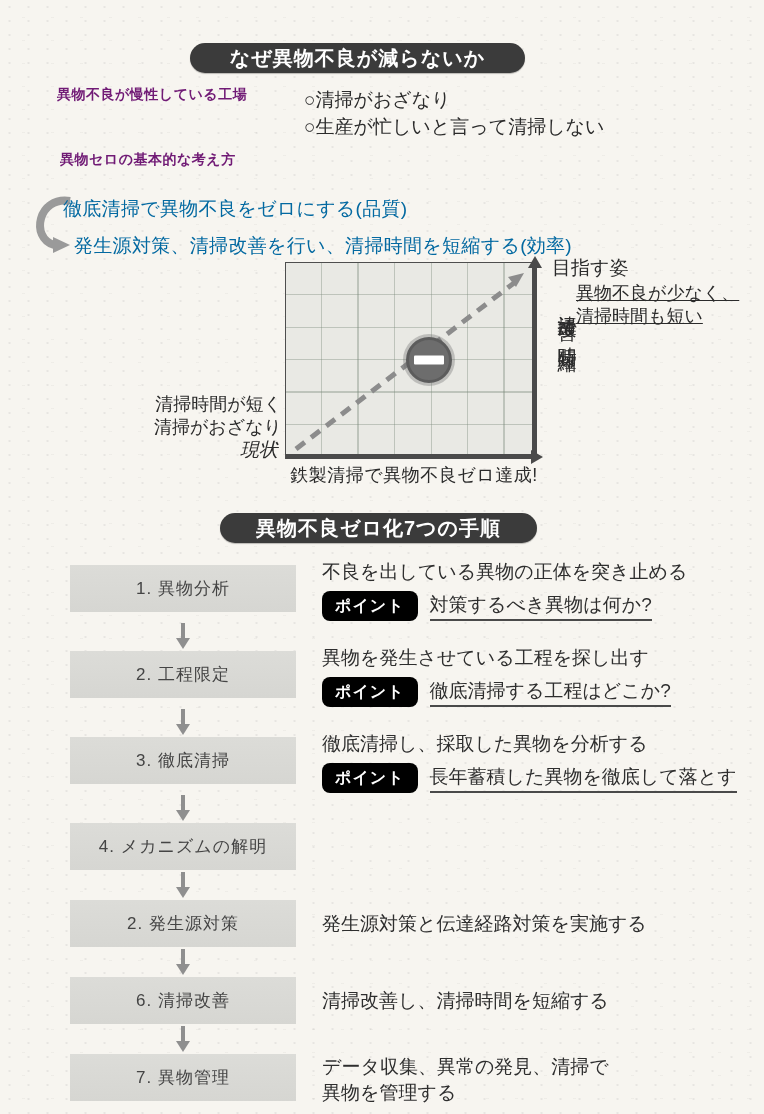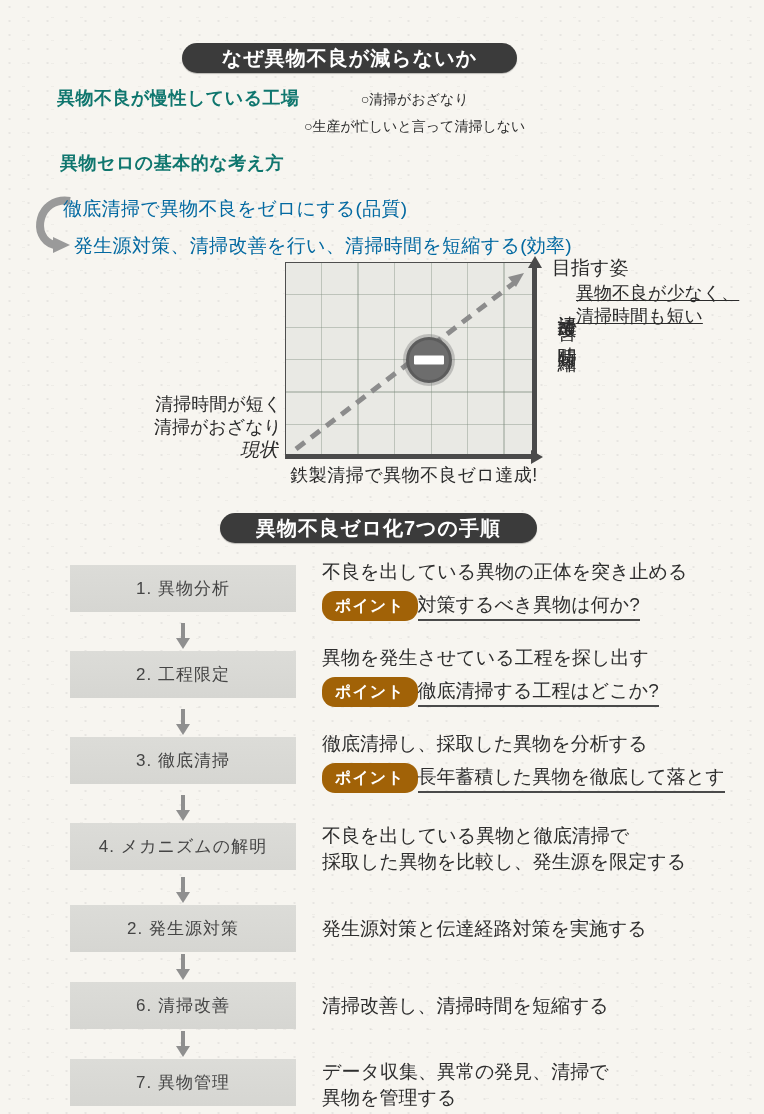--- a/index.html
+++ b/index.html
@@ -18,22 +18,22 @@
     background-size:19px 14px,29px 23px;
     background-position:0 0,9px 6px;
   }
   .abs{position:absolute;z-index:1;}
   .pill{
     background:#3b3b3b;color:#fff;border-radius:16px;
     display:flex;align-items:center;justify-content:center;
     font-weight:bold;font-size:20px;letter-spacing:1px;
     box-shadow:0 1px 1px rgba(0,0,0,.25);
   }
-  .h-bold{font-weight:bold;font-size:18px;color:#0f766e;letter-spacing:.5px;text-align:right;}
-  .bullets{font-size:14px;line-height:27px;color:#2b2b2b;text-align:center;}
+  .h-bold{font-weight:bold;font-size:14px;color:#701a75;letter-spacing:.5px;text-align:right;}
+  .bullets{font-size:19px;line-height:27px;color:#2b2b2b;}
   .concept-line{font-size:19px;color:#0369a1;letter-spacing:.3px;}
 
   
   .chart-box{
     width:252px;height:197px;background:#e9e9e4;
     border:1.5px solid #4e4e4e;box-sizing:border-box;
     background-image:
       repeating-linear-gradient(to right, transparent 0 35px, rgba(120,135,120,.38) 35px 36.5px),
       repeating-linear-gradient(to bottom, transparent 0 31px, rgba(120,135,120,.38) 31px 32.5px);
   }
@@ -62,35 +62,35 @@
   .step-box{
     width:226px;height:47px;flex:0 0 226px;
     background:linear-gradient(180deg,#dcdcd8 0%,#d6d6d2 100%);
     display:flex;align-items:center;justify-content:center;
     font-size:17px;color:#444;letter-spacing:1px;
   }
   .step-desc{margin-left:26px;margin-top:-6px;font-size:19px;line-height:26px;color:#2e2e2e;}
   .step-desc.center{align-self:center;margin-top:0;}
   .point-row{display:flex;align-items:center;margin-top:6px;}
   .point-badge{
-    background:#a16207;color:#fff;font-weight:bold;font-size:16px;
-    border-radius:13px;padding:2px 13px;letter-spacing:1px;flex:0 0 auto;
-  }
-  .point-text{margin-left:0;font-size:19px;color:#2e2e2e;
+    background:#000000;color:#fff;font-weight:bold;font-size:16px;
+    border-radius:8px;padding:2px 13px;letter-spacing:1px;flex:0 0 auto;
+  }
+  .point-text{margin-left:12px;font-size:19px;color:#2e2e2e;
     border-bottom:2px solid #4a4a4a;padding-bottom:1px;}
   .gap-arrow{height:30px;display:flex;align-items:center;}
   .down-arrow{margin-left:176px;width:14px;height:26px;position:relative;}
   .down-arrow .stem{position:absolute;left:5px;top:0;width:4px;height:16px;background:#8f8f8f;}
   .down-arrow .head{position:absolute;left:0;top:15px;width:0;height:0;
     border-left:7px solid transparent;border-right:7px solid transparent;border-top:11px solid #8f8f8f;}
 </style>
 </head>
 <body>
 
-<div class="abs pill" style="left:182px;top:43px;width:335px;height:30px;">
+<div class="abs pill" style="left:190px;top:43px;width:335px;height:30px;">
   <span>なぜ異物不良が減らないか</span>
 </div>
 
 <div class="abs h-bold" style="left:57px;top:86px;">異物不良が慢性している工場</div>
 <div class="abs bullets" style="left:304px;top:86px;">
   <div>○清掃がおざなり</div>
   <div>○生産が忙しいと言って清掃しない</div>
 </div>
 
 <div class="abs h-bold" style="left:60px;top:151px;">異物セロの基本的な考え方</div>
@@ -189,24 +189,20 @@
       <div class="down-arrow">
         <div class="stem"></div>
         <div class="head"></div>
       </div>
     </div>
 
   <div class="step-row">
     <div class="step-box">
       <span>4. メカニズムの解明</span>
     </div>
-    <div class="step-desc center">
-      <div>不良を出している異物と徹底清掃で</div>
-      <div>採取した異物を比較し、発生源を限定する</div>
-    </div>
   </div>
   <div class="gap-arrow">
       <div class="down-arrow">
         <div class="stem"></div>
         <div class="head"></div>
       </div>
     </div>
 
   <div class="step-row">
     <div class="step-box">

